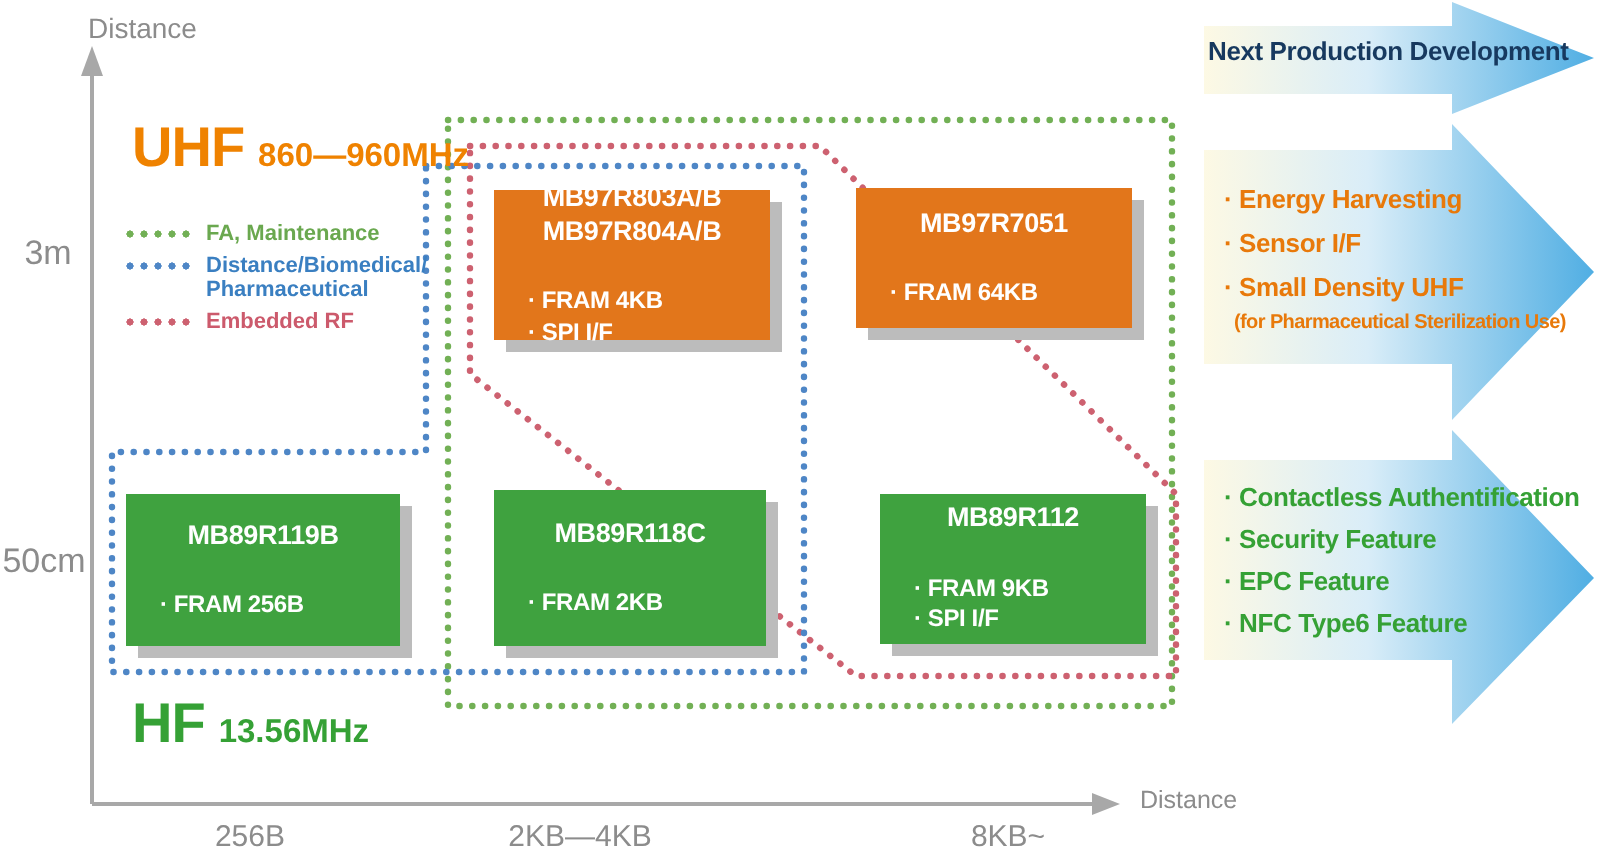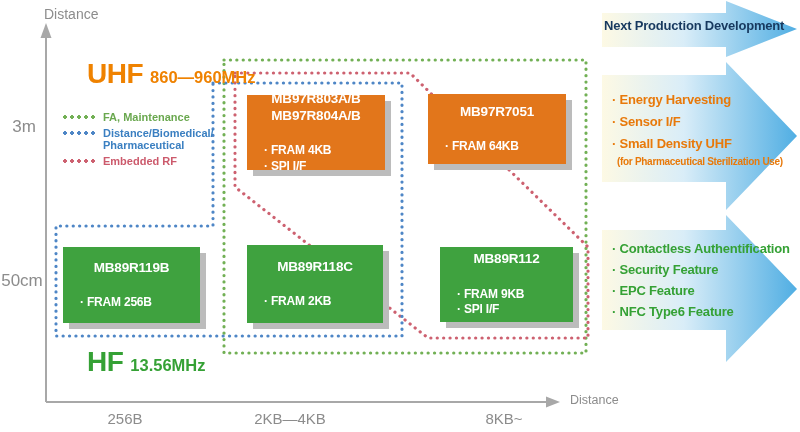--- a/index.html
+++ b/index.html
@@ -16,21 +16,21 @@
   .tick{font-size:17px;text-align:center;}
   .tick-3m{left:4px;top:117px;width:40px;}
   .tick-50cm{left:-2px;top:271px;width:48px;}
   .xtick{font-size:15px;text-align:center;top:410px;}
   .xtick-1{left:85px;width:80px;}
   .xtick-2{left:245px;width:90px;}
   .xtick-3{left:462px;width:84px;}
   .x-title{left:570px;top:393px;font-size:12.5px;}
 
   
-  .band{display:flex;align-items:baseline;gap:7px;white-space:nowrap;margin-left:21px;}
+  .band{display:flex;align-items:baseline;gap:7px;white-space:nowrap;}
   .band .big{font-size:28px;font-weight:bold;letter-spacing:-0.5px;}
   .band .freq{font-size:16.5px;font-weight:600;}
   .band-uhf{left:66px;top:58px;color:#ef8200;}
   .band-hf{left:66px;top:346px;color:#35a135;}
 
   
   .legend{left:63px;top:111px;font-size:11px;font-weight:600;line-height:12.5px;}
   .lrow{display:flex;align-items:flex-start;margin-bottom:3px;}
   .ldots{width:33px;height:4px;margin-top:4px;margin-right:7px;flex:0 0 auto;
          background-size:7px 4px;background-repeat:repeat-x;}

